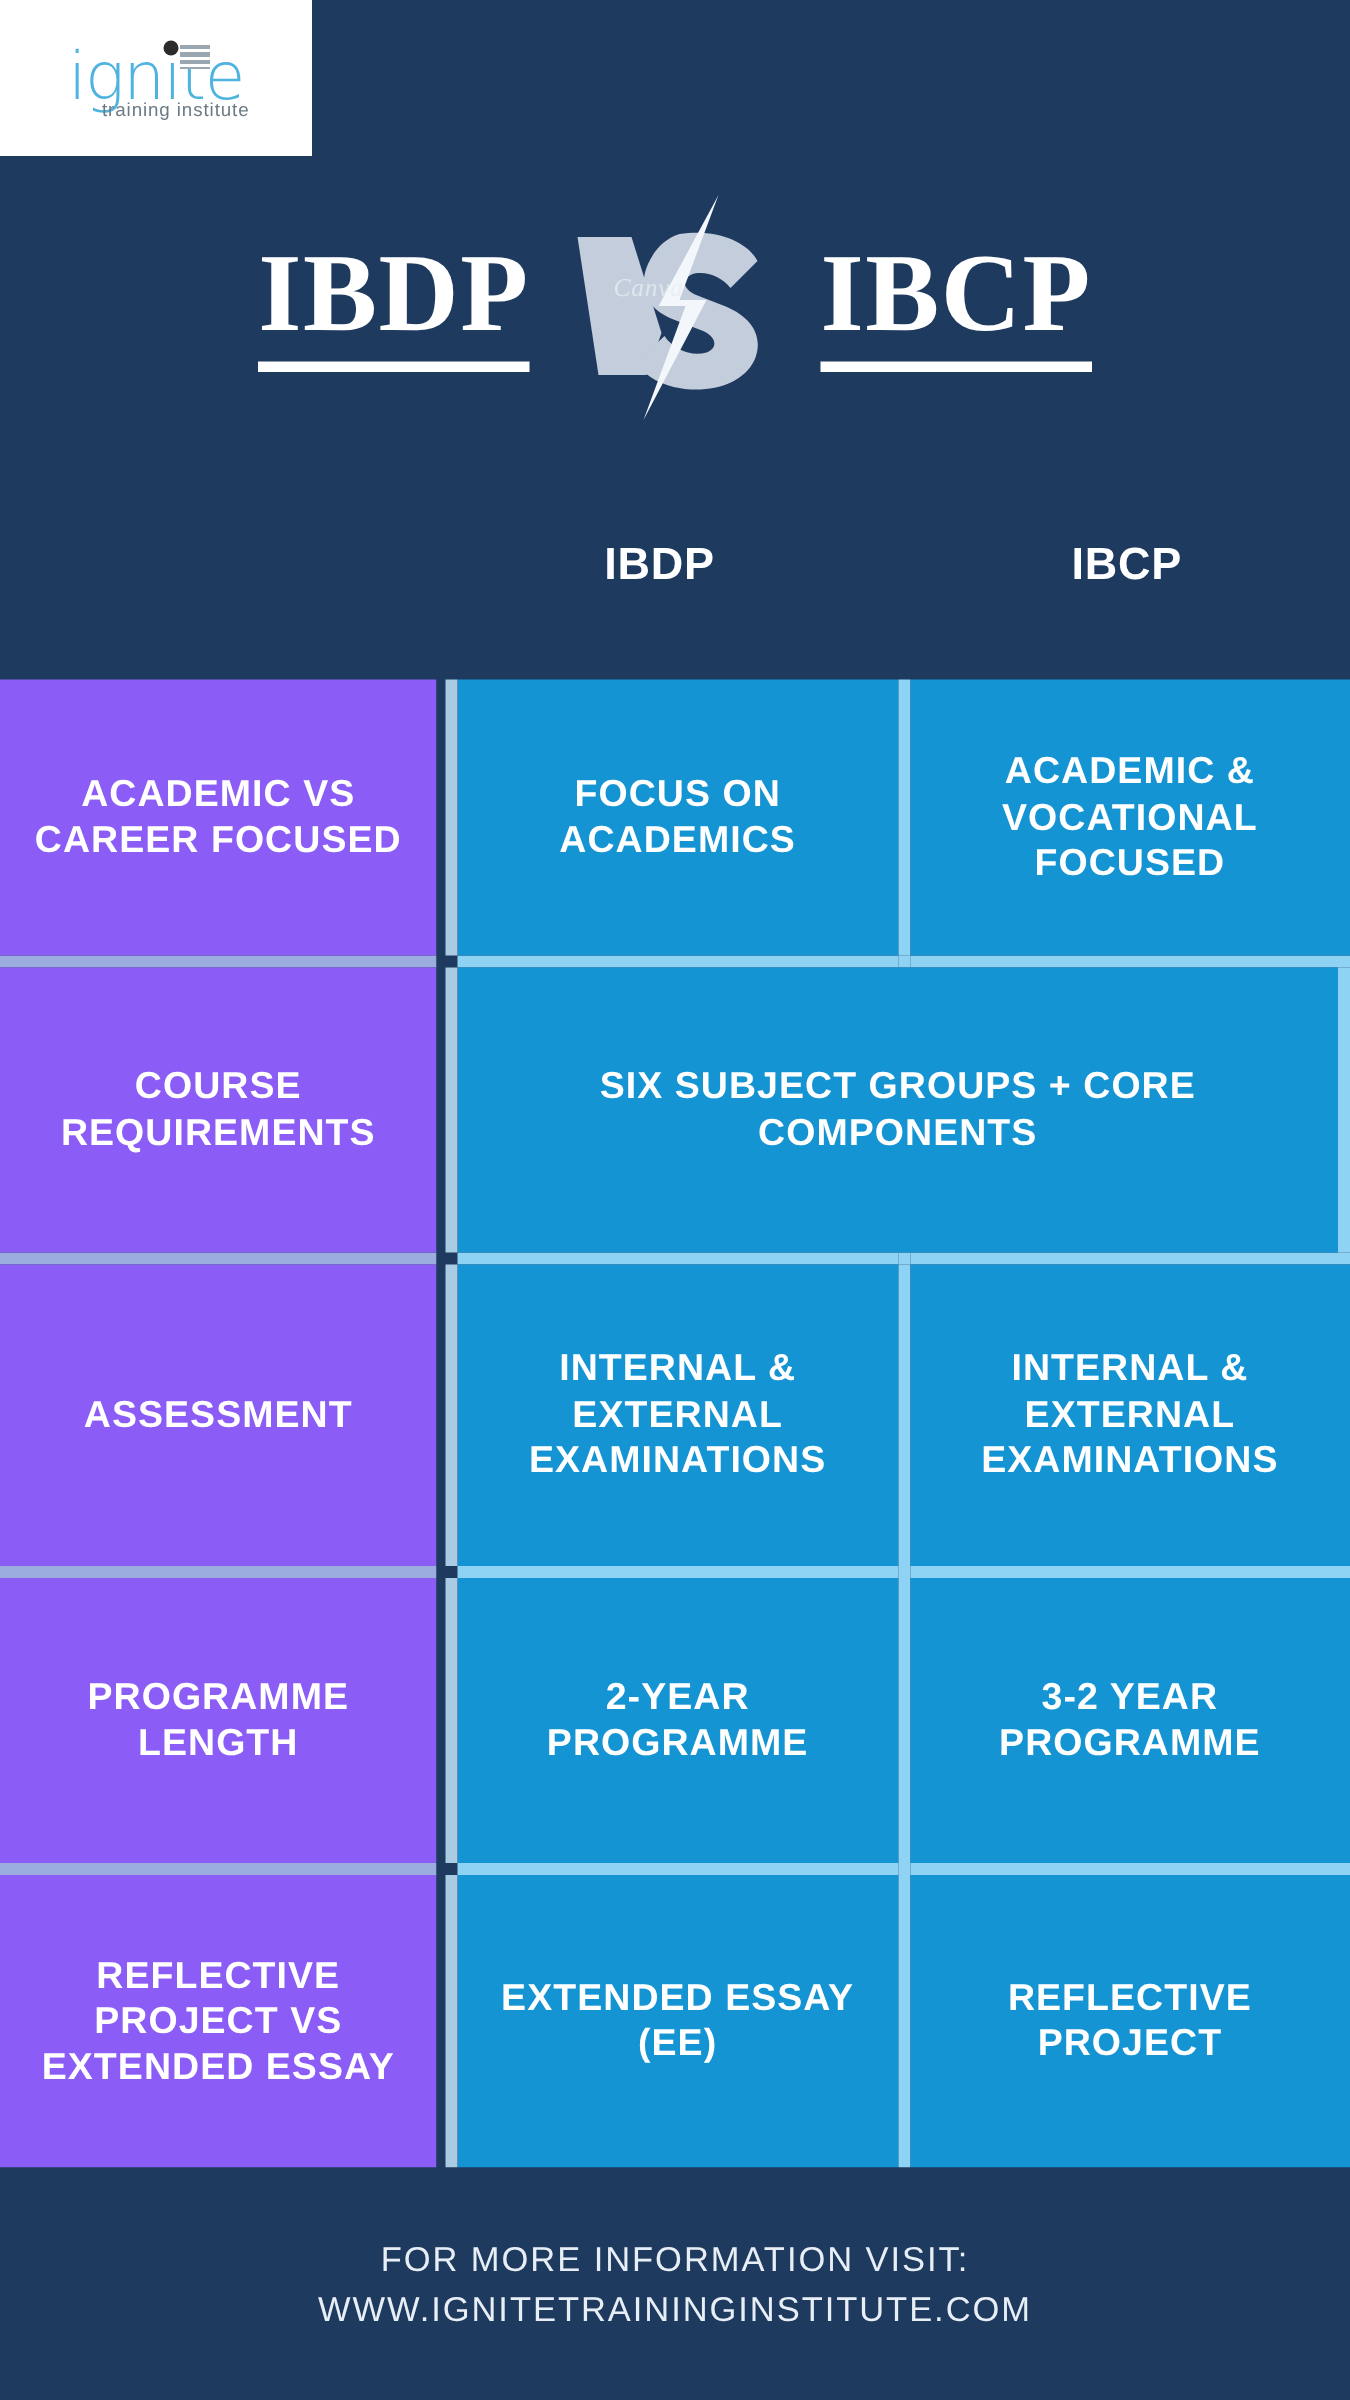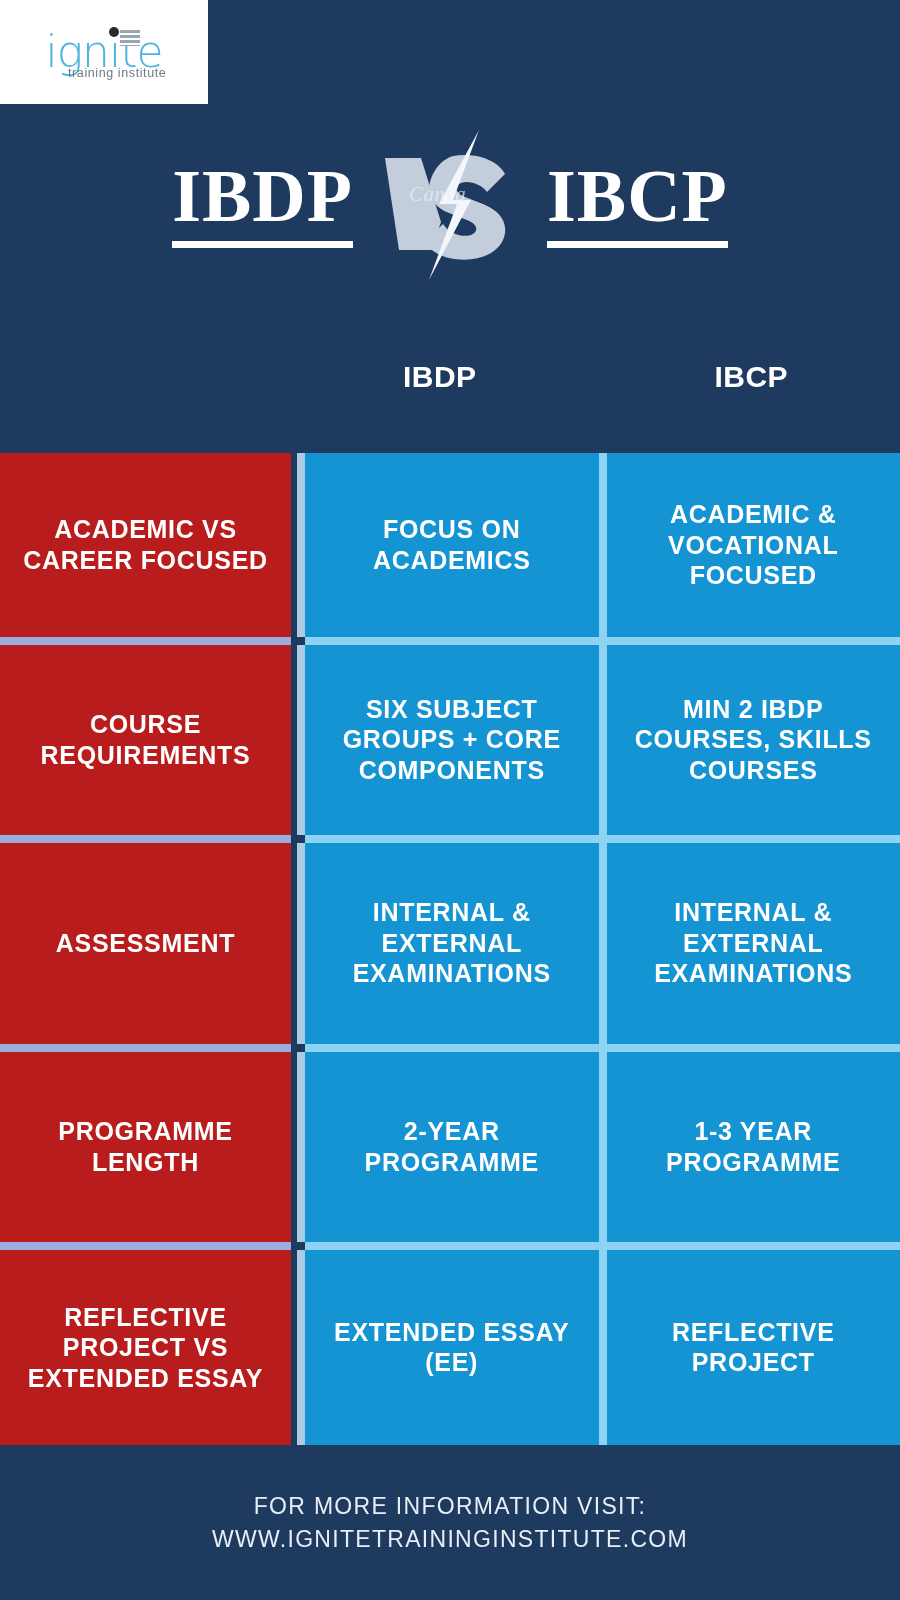--- a/index.html
+++ b/index.html
@@ -117,21 +117,21 @@
     margin: 0 22px;
     flex: 0 0 auto;
   }
   .vs-graphic svg { display: block; }
   .vs-watermark {
     position: absolute;
     top: 52px;
     left: 34px;
     font-family: "Liberation Serif", serif;
     font-style: italic;
-    font-size: 21px;
+    font-size: 17px;
     color: #e8edf3;
     opacity: 0.75;
     letter-spacing: 0.5px;
     pointer-events: none;
   }
 
   
   .col-headers {
     position: absolute;
     top: 360px;
@@ -178,21 +178,21 @@
     text-align: center;
     padding: 6px 14px;
     color: #ffffff;
     line-height: 1.22;
     letter-spacing: 0.7px;
     font-weight: bold;
   }
   .cell.label {
     width: 291px;
     flex: 0 0 291px;
-    background: #b91c1c;
+    background: #8b5cf6;
     font-size: 25px;
   }
   .cell.val {
     flex: 1 1 0;
     background: #1594d4;
     font-size: 25px;
   }
   .vgap-dark {
     width: 14px;
     flex: 0 0 14px;
@@ -308,21 +308,20 @@
       <div class="d-right"></div>
       <div class="d-vgap"></div>
       <div class="d-right"></div>
     </div>
 
     <div class="trow r2">
       <div class="cell label">COURSE REQUIREMENTS</div>
       <div class="vgap-dark"></div>
       <div class="cell val">SIX SUBJECT GROUPS + CORE COMPONENTS</div>
       <div class="vgap-light"></div>
-      <div class="cell val">MIN 2 IBDP COURSES, SKILLS COURSES</div>
     </div>
     <div class="hdiv">
       <div class="d-left"></div>
       <div class="d-mid-gap"></div>
       <div class="d-right"></div>
       <div class="d-vgap"></div>
       <div class="d-right"></div>
     </div>
 
     <div class="trow r3">
@@ -338,21 +337,21 @@
       <div class="d-right"></div>
       <div class="d-vgap"></div>
       <div class="d-right"></div>
     </div>
 
     <div class="trow r4">
       <div class="cell label">PROGRAMME LENGTH</div>
       <div class="vgap-dark"></div>
       <div class="cell val">2-YEAR PROGRAMME</div>
       <div class="vgap-light"></div>
-      <div class="cell val">1-3 YEAR PROGRAMME</div>
+      <div class="cell val">3-2 YEAR PROGRAMME</div>
     </div>
     <div class="hdiv">
       <div class="d-left"></div>
       <div class="d-mid-gap"></div>
       <div class="d-right"></div>
       <div class="d-vgap"></div>
       <div class="d-right"></div>
     </div>
 
     <div class="trow r5">

